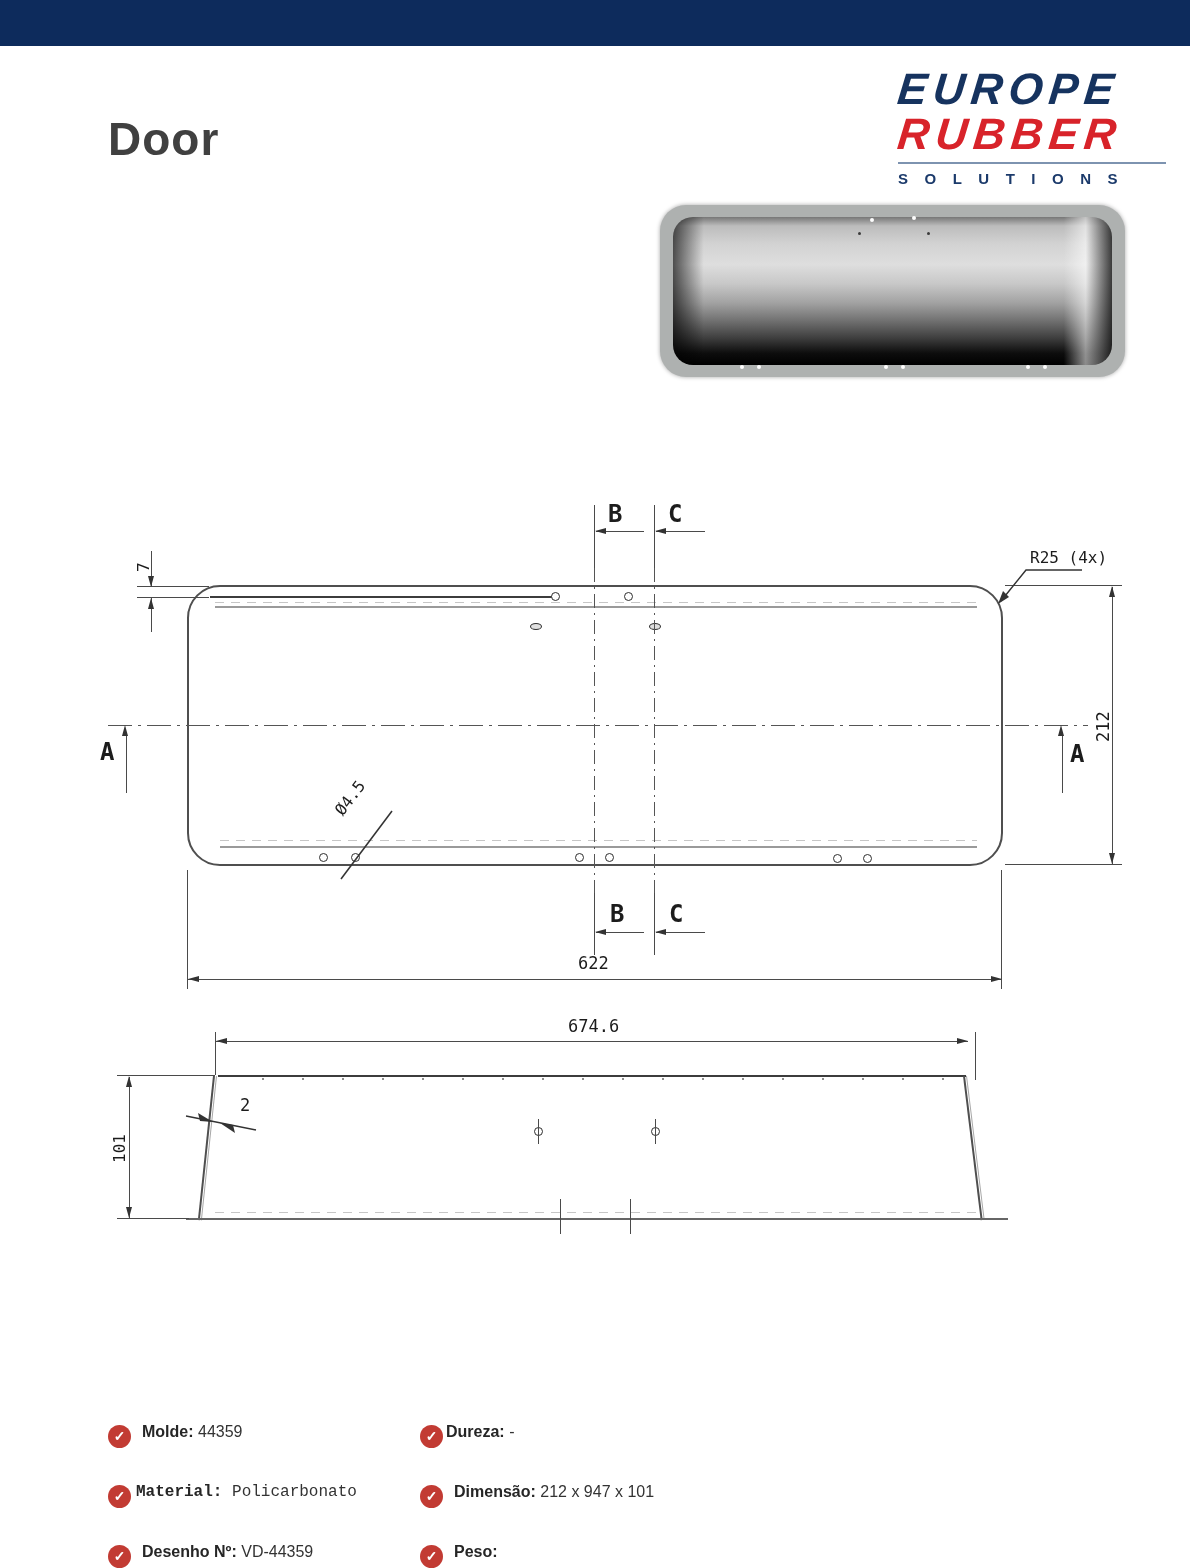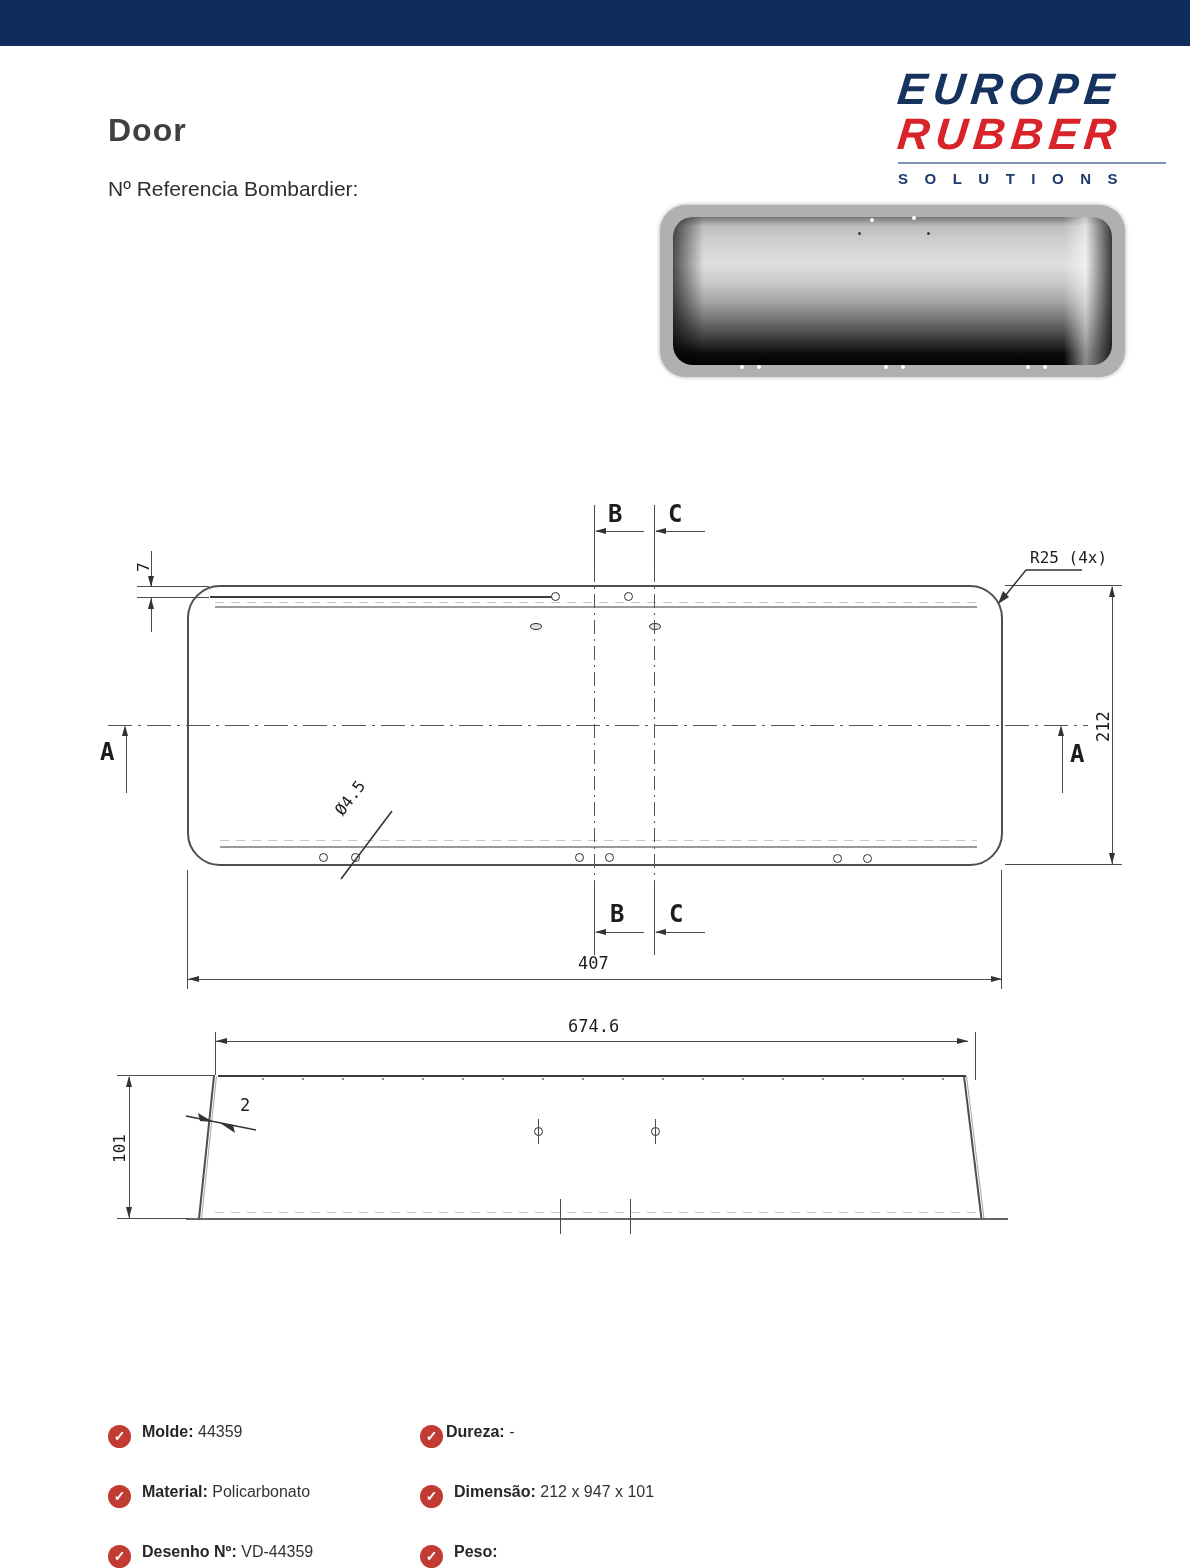--- a/index.html
+++ b/index.html
@@ -1,21 +1,21 @@
 <!DOCTYPE html>
 <html><head>
 <meta charset="utf-8">
 <style>
   html,body{margin:0;padding:0;}
   body{width:1190px;height:1568px;position:relative;overflow:hidden;background:#ffffff;
        font-family:"Liberation Sans", sans-serif;}
   .abs{position:absolute;}
   
   .topbar{position:absolute;left:0;top:0;width:1190px;height:46px;background:#0d2b5c;}
-  .title{position:absolute;left:108px;top:112px;font-size:32px;font-weight:bold;color:#404040;letter-spacing:1px;}
+  .title{position:absolute;left:108px;top:112px;font-size:46px;font-weight:bold;color:#404040;letter-spacing:1px;}
   .subtitle{position:absolute;left:108px;top:172px;font-size:21px;color:#2e2e2e;line-height:33px;}
   
   .logo{position:absolute;left:898px;top:66px;width:268px;}
   .logo .l1,.logo .l2{font-style:italic;font-weight:bold;font-size:44px;line-height:45px;
       letter-spacing:6px;transform:skewX(-6deg);white-space:nowrap;}
   .logo .l1{color:#16335f;}
   .logo .l2{color:#d8232a;}
   .logo .rule{height:2px;background:#7d93b0;margin-top:6px;}
   .logo .l3{margin-top:6px;font-size:15px;letter-spacing:16.5px;color:#1b3a6b;font-weight:bold;white-space:nowrap;}
   
@@ -54,21 +54,20 @@
   .chk{position:absolute;width:23px;height:23px;border-radius:50%;background:#c23b33;color:#fff;
        font-size:14px;font-weight:bold;text-align:center;line-height:23px;}
 </style>
 </head>
 <body>
 
 <div class="topbar"></div>
 
 <div class="title">Door</div>
 <div class="subtitle">
-  <div>Nº Referencia Bombardier:</div>
 </div>
 
 <div class="logo">
   <div class="l1">EUROPE</div>
   <div class="l2">RUBBER</div>
   <div class="rule"></div>
   <div class="l3">SOLUTIONS</div>
 </div>
 
 <div class="part3d">
@@ -152,21 +151,21 @@
   <div class="vl" style="left:1112px;top:587px;height:277px;"></div>
   <div class="ah u" style="left:1109px;top:586px;"></div>
   <div class="ah d" style="left:1109px;top:853px;"></div>
   <div class="cad rot90" style="left:1093px;top:742px;">212</div>
 
   <div class="vl" style="left:187px;top:870px;height:119px;"></div>
   <div class="vl" style="left:1001px;top:870px;height:119px;"></div>
   <div class="hl" style="left:188px;top:979px;width:814px;"></div>
   <div class="ah l" style="left:188px;top:976px;"></div>
   <div class="ah r" style="left:991px;top:976px;"></div>
-  <div class="cad" style="left:578px;top:953px;">407</div>
+  <div class="cad" style="left:578px;top:953px;">622</div>
 
   <div class="hl dark" style="left:218px;top:1075px;width:748px;"></div>
   <div class="tickline" style="left:224px;top:1078px;width:738px;"></div>
   <div class="wall" style="left:213px;top:1076px;transform:rotate(6deg);"></div>
   <div class="wall" style="left:963px;top:1076px;transform:rotate(-7deg);"></div>
   <div class="dashlt" style="left:215px;top:1212px;width:762px;"></div>
   <div class="hl dark" style="left:186px;top:1218px;width:822px;background:#666;"></div>
 
   <div class="hole" style="left:534px;top:1127px;"></div>
   <div class="vl" style="left:538px;top:1119px;height:25px;"></div>
@@ -208,21 +207,21 @@
     <b>Molde:</b>
     <span>44359</span>
   </div>
   <div class="chk" style="left:420px;top:1425px;">✓</div>
   <div class="spec" style="left:446px;top:1423px;">
     <b>Dureza:</b>
     <span>-</span>
   </div>
 
   <div class="chk" style="left:108px;top:1485px;">✓</div>
-  <div class="spec" style="left:142px;top:1483px;">
+  <div class="spec" style="left:136px;top:1483px;font-family:Liberation Mono, monospace;">
     <b>Material:</b>
     <span>Policarbonato</span>
   </div>
   <div class="chk" style="left:420px;top:1485px;">✓</div>
   <div class="spec" style="left:454px;top:1483px;">
     <b>Dimensão:</b>
     <span>212 x  947 x 101</span>
   </div>
 
   <div class="chk" style="left:108px;top:1545px;">✓</div>

